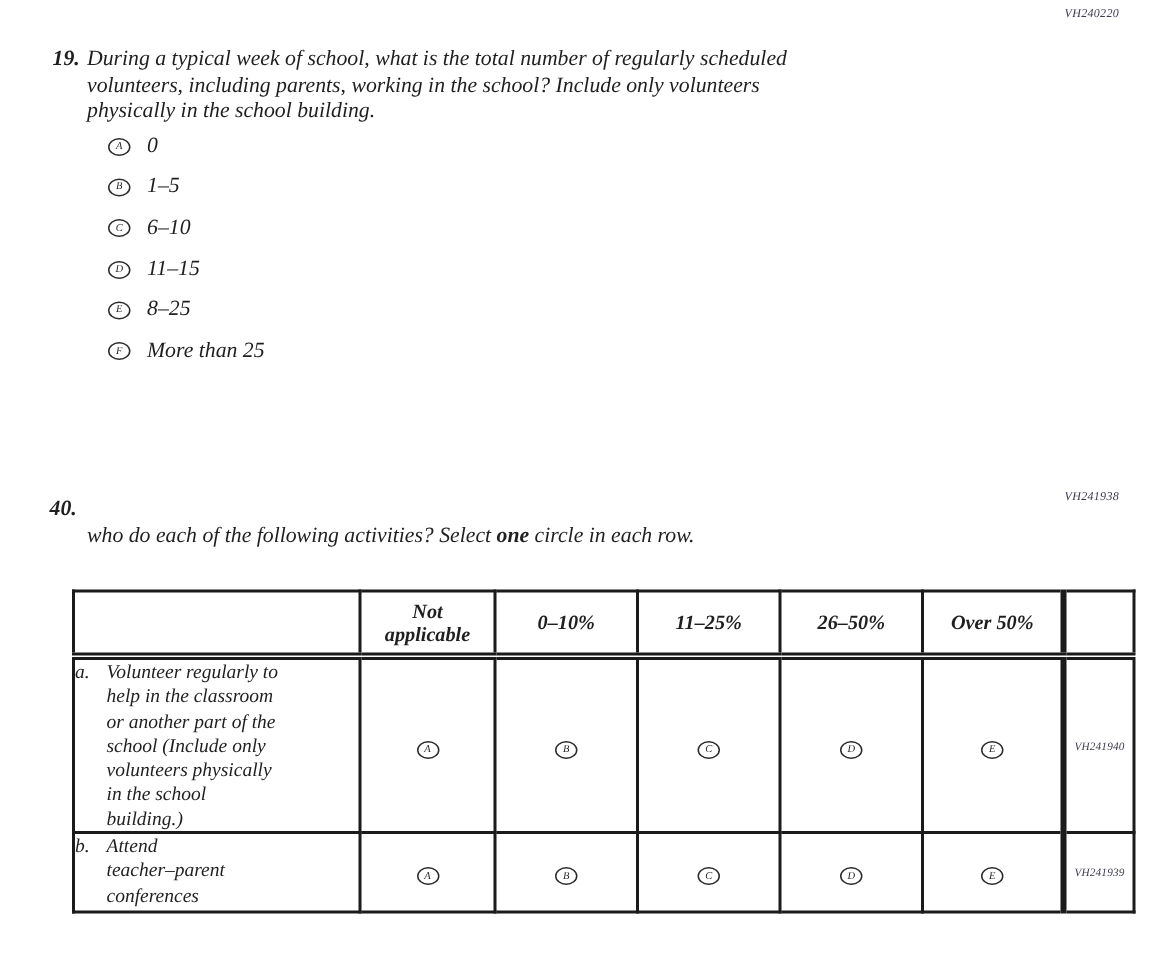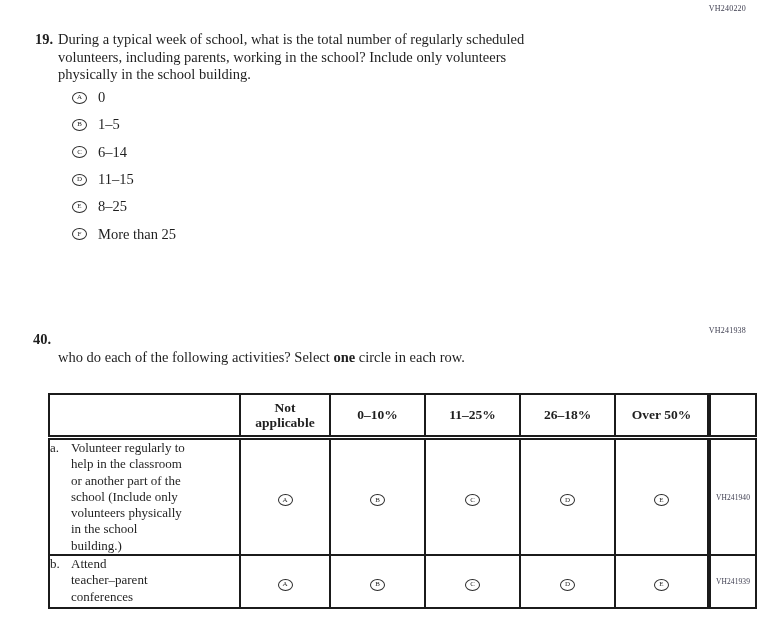--- a/index.html
+++ b/index.html
@@ -3,20 +3,21 @@
 <meta charset="utf-8">
 <style>
   html,body{margin:0;padding:0;background:#ffffff;}
   .page{
     position:relative;
     width:772px;height:637px;
     background:#ffffff;
     color:#1f1f1f;
     font-family:"Liberation Serif","DejaVu Serif",serif;
     overflow:hidden;
+    font-style:italic;
   }
   .vhcode{
     position:absolute;
     right:26px;
     font-size:8px;
     letter-spacing:.2px;
     color:#3c3c4e;
   }
   .vhcode.top{top:4px;}
   .vhcode.mid{top:326px;margin-left:40px;}
@@ -88,21 +89,21 @@
     <li class="option">
       <span class="opt">
           <span class="opt-letter">B</span>
         </span>
       <span class="opt-label">1–5</span>
     </li>
     <li class="option">
       <span class="opt">
           <span class="opt-letter">C</span>
         </span>
-      <span class="opt-label">6–14</span>
+      <span class="opt-label">6–10</span>
     </li>
     <li class="option">
       <span class="opt">
           <span class="opt-letter">D</span>
         </span>
       <span class="opt-label">11–15</span>
     </li>
     <li class="option">
       <span class="opt">
           <span class="opt-letter">E</span>
@@ -136,21 +137,21 @@
       <col style="width:95px">
       <col style="width:94px">
       <col style="width:47px">
     </colgroup>
     <thead>
       <tr>
         <th></th>
         <th>Not applicable</th>
         <th>0–10%</th>
         <th>11–25%</th>
-        <th>26–18%</th>
+        <th>26–50%</th>
         <th>Over 50%</th>
         <th class="col-code"></th>
       </tr>
     </thead>
     <tbody>
       <tr class="row-a">
         <td class="label-cell">
           <div class="cell-flex">
             <span class="row-letter">a.</span>
             <span class="row-label">Volunteer regularly to<br>help in the classroom<br>or another part of the<br>school (Include only<br>volunteers physically<br>in the school<br>building.)</span>

